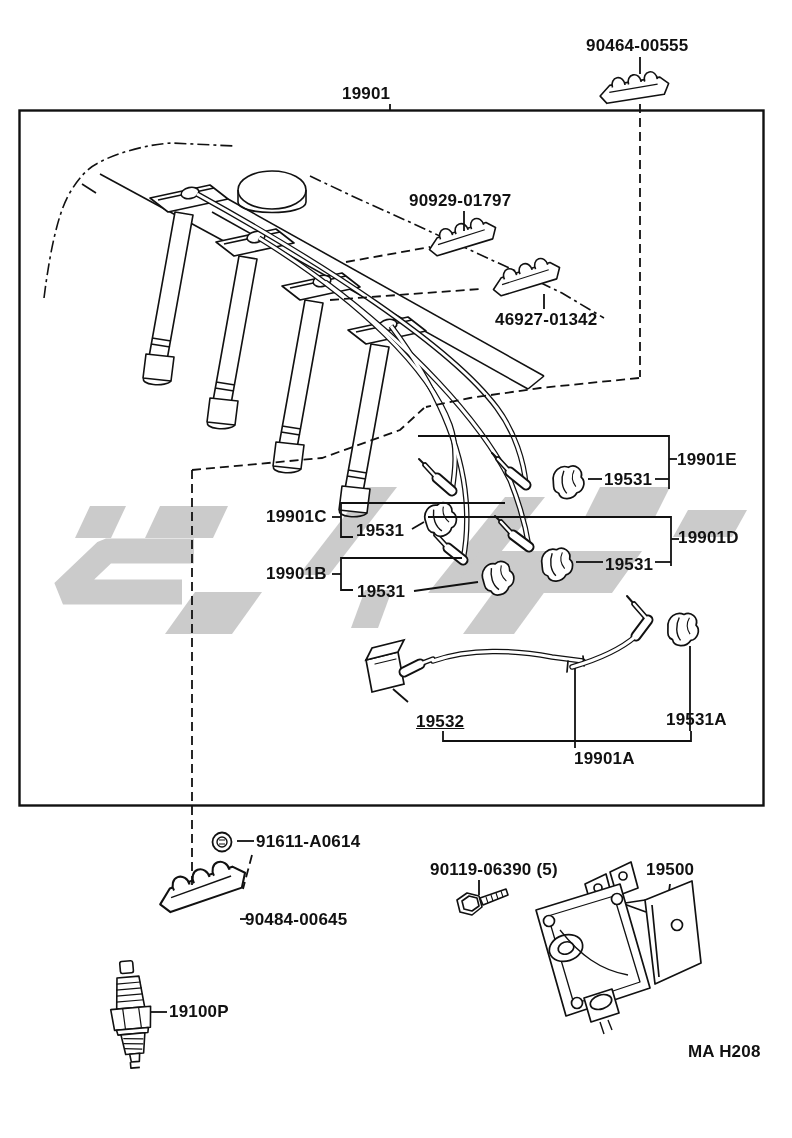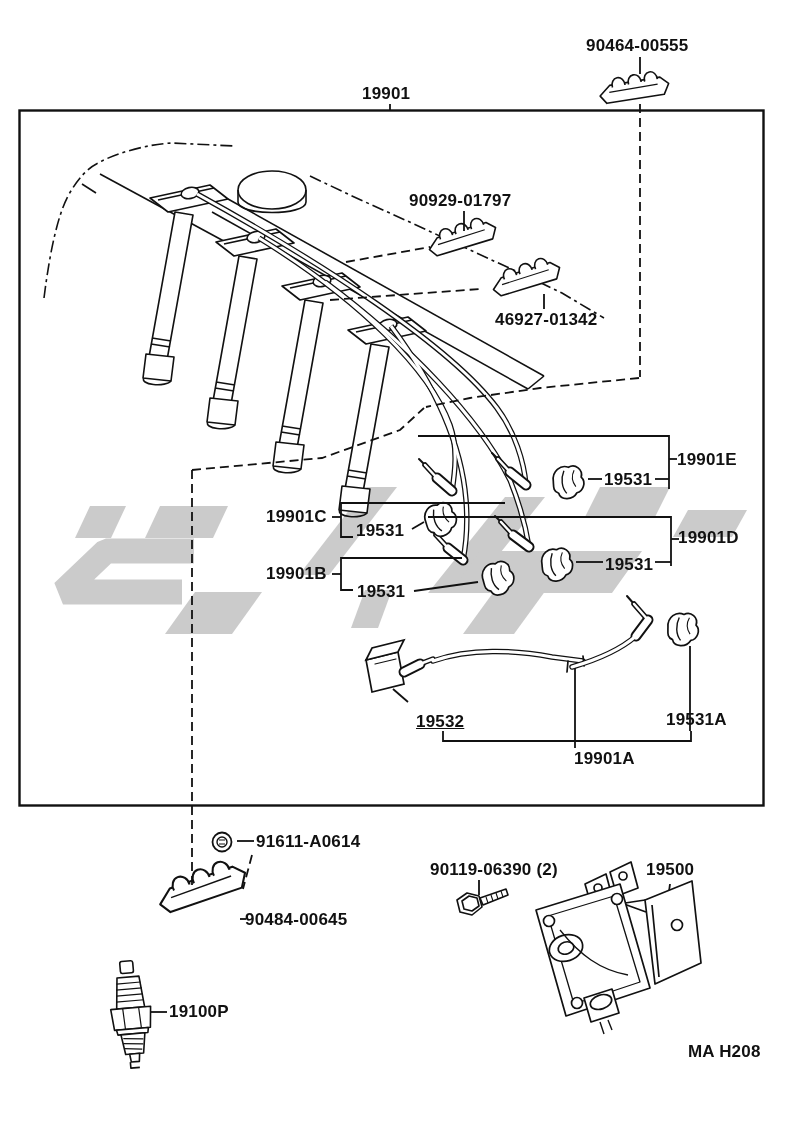--- a/index.html
+++ b/index.html
@@ -275,34 +275,34 @@
     <path d="M123,1008 L124,1029 M139,1008 L140,1029" fill="none" stroke-width="1.2"></path>
     <path d="M115,1029 L147,1029 L146,1034 L116,1034 Z"></path>
     <path d="M119,1034 L143,1034 L140,1054 L122,1054 Z"></path>
     <path d="M121,1038 L141,1040 M120.5,1043 L140.5,1045 M121,1048 L139,1050" fill="none" stroke-width="1.2"></path>
     <path d="M126,1054 L136,1054 L135,1062 L127,1062 Z"></path>
     <path d="M126,1062 L126,1068 L135,1068" fill="none"></path>
   </g>
 </svg>
 
 <div class="pl" style="left:586px;top:37px;">90464-00555</div>
-<div class="pl" style="left:362px;top:85px;text-align:center;">19901</div>
+<div class="pl" style="left:342px;top:85px;text-align:center;">19901</div>
 <div class="pl" style="left:409px;top:192px;">90929-01797</div>
 <div class="pl" style="left:495px;top:311px;">46927-01342</div>
 <div class="pl" style="left:677px;top:451px;">19901E</div>
 <div class="pl" style="left:604px;top:471px;">19531</div>
 <div class="pl" style="left:266px;top:508px;">19901C</div>
 <div class="pl" style="left:356px;top:522px;">19531</div>
 <div class="pl" style="left:678px;top:529px;">19901D</div>
 <div class="pl" style="left:605px;top:556px;">19531</div>
 <div class="pl" style="left:266px;top:565px;">19901B</div>
 <div class="pl" style="left:357px;top:583px;">19531</div>
 <div class="pl" style="left:416px;top:713px;text-decoration:underline;">19532</div>
 <div class="pl" style="left:666px;top:711px;">19531A</div>
 <div class="pl" style="left:574px;top:750px;">19901A</div>
 <div class="pl" style="left:256px;top:833px;">91611-A0614</div>
 <div class="pl" style="left:245px;top:911px;">90484-00645</div>
 <div class="pl" style="left:169px;top:1003px;">19100P</div>
-<div class="pl" style="left:430px;top:861px;">90119-06390 (2)</div>
+<div class="pl" style="left:430px;top:861px;">90119-06390 (5)</div>
 <div class="pl" style="left:646px;top:861px;text-align:right;">19500</div>
 <div class="pl" style="left:688px;top:1043px;">MA H208</div>
 
 </div>
 
 </body></html>

